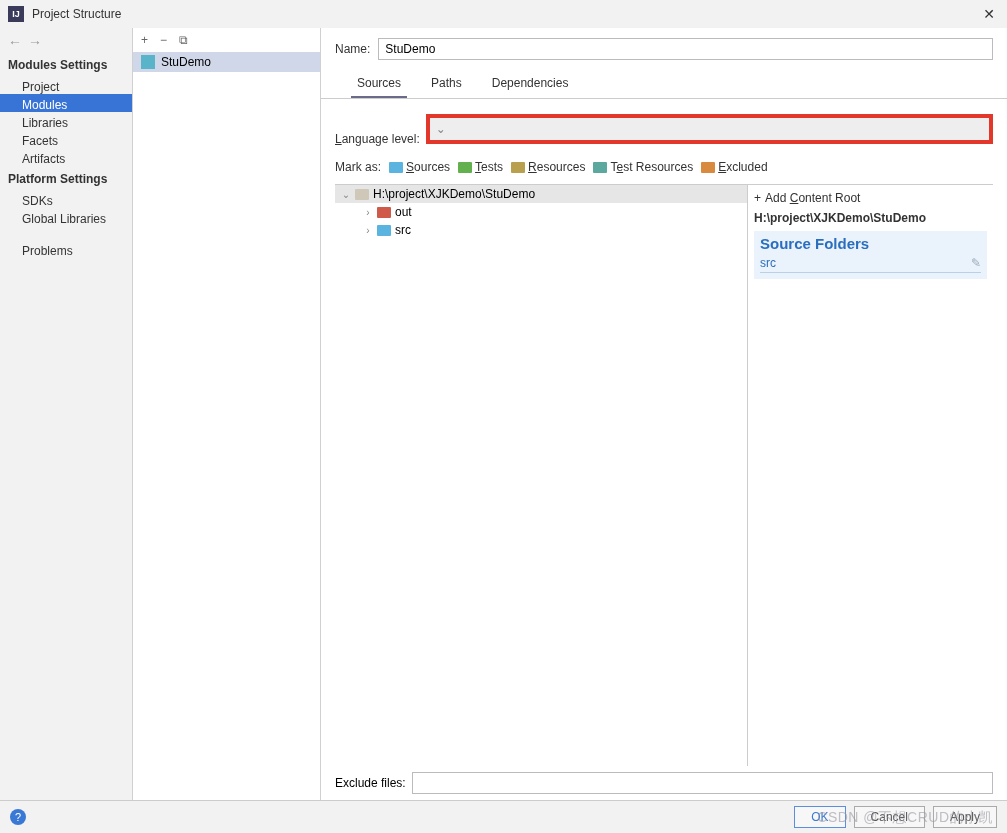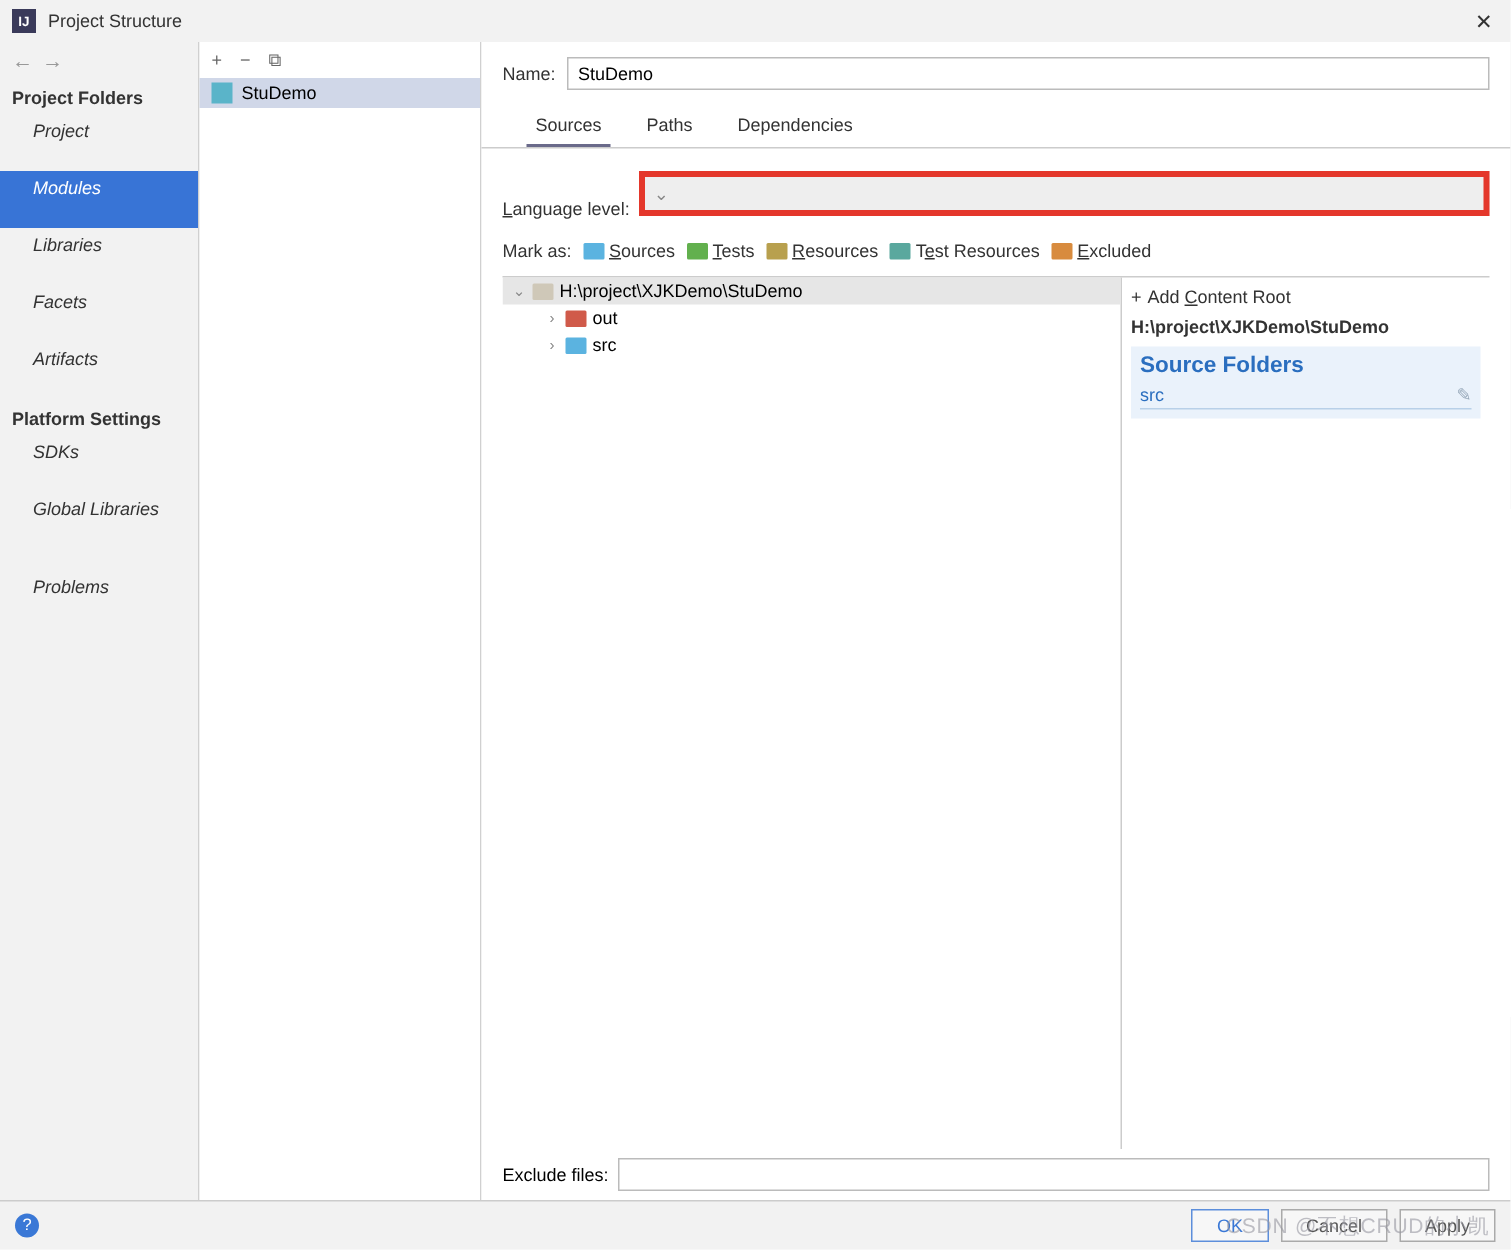--- a/index.html
+++ b/index.html
@@ -6,21 +6,21 @@
 body { background: #f2f2f2; width: 1007px; height: 833px; overflow: hidden; position: relative; }
 .titlebar { height: 28px; display: flex; align-items: center; padding: 0 8px; background: #f2f2f2; }
 .app-icon { width: 16px; height: 16px; background: #3a3a5a; color: #fff; font-size: 9px; display: flex; align-items: center; justify-content: center; font-weight: bold; margin-right: 8px; }
 .titlebar-title { color: #333; }
 .close-x { margin-left: auto; font-size: 14px; color: #333; padding: 0 4px; cursor: pointer; }
 .main { display: flex; height: 772px; }
 .sidebar-col { width: 133px; background: #f2f2f2; border-right: 1px solid #d0d0d0; display: flex; flex-direction: column; }
 .navbtns { height: 24px; display: flex; align-items: center; padding: 0 8px; gap: 6px; }
 .navbtns span { color: #999; font-size: 14px; cursor: pointer; }
 .section-h { font-weight: bold; color: #333; padding: 6px 8px 4px 8px; }
-.nav-item { padding: 4px 8px 20px 22px; color: #333; cursor: pointer; font-style: italic; }
+.nav-item { padding: 4px 8px 0 22px; color: #333; cursor: pointer; }
 .nav-item.active { background: #3874d6; color: #fff; }
 .module-col { width: 188px; background: #fff; border-right: 1px solid #d0d0d0; }
 .module-toolbar { height: 24px; display: flex; align-items: center; padding: 0 8px; gap: 12px; color: #666; font-size: 14px; }
 .module-toolbar span { cursor: pointer; }
 .module-item { display: flex; align-items: center; padding: 3px 8px; background: #d0d7e8; gap: 6px; cursor: pointer; }
 .mod-icon { width: 14px; height: 14px; background: #5ab4c9; display: inline-block; }
 .content { flex: 1; display: flex; flex-direction: column; background: #fff; padding: 4px 0 0 0; }
 .name-row { display: flex; align-items: center; padding: 6px 14px 10px 14px; gap: 8px; }
 .name-row label { color: #333; }
 .name-input { flex: 1; border: 1px solid #bbb; padding: 3px 6px; background: #fff; }
@@ -70,21 +70,21 @@
   <span class="titlebar-title">Project Structure</span>
   <span class="close-x">✕</span>
 </div>
 
 <div class="main">
   <div class="sidebar-col">
     <div class="navbtns">
       <span>←</span>
       <span>→</span>
     </div>
-    <div class="section-h">Project Folders</div>
+    <div class="section-h">Modules Settings</div>
     <div class="nav-item">Project</div>
     <div class="nav-item active">Modules</div>
     <div class="nav-item">Libraries</div>
     <div class="nav-item">Facets</div>
     <div class="nav-item">Artifacts</div>
     <div class="section-h">Platform Settings</div>
     <div class="nav-item">SDKs</div>
     <div class="nav-item">Global Libraries</div>
     <div style="height:14px"></div>
     <div class="nav-item">Problems</div>

